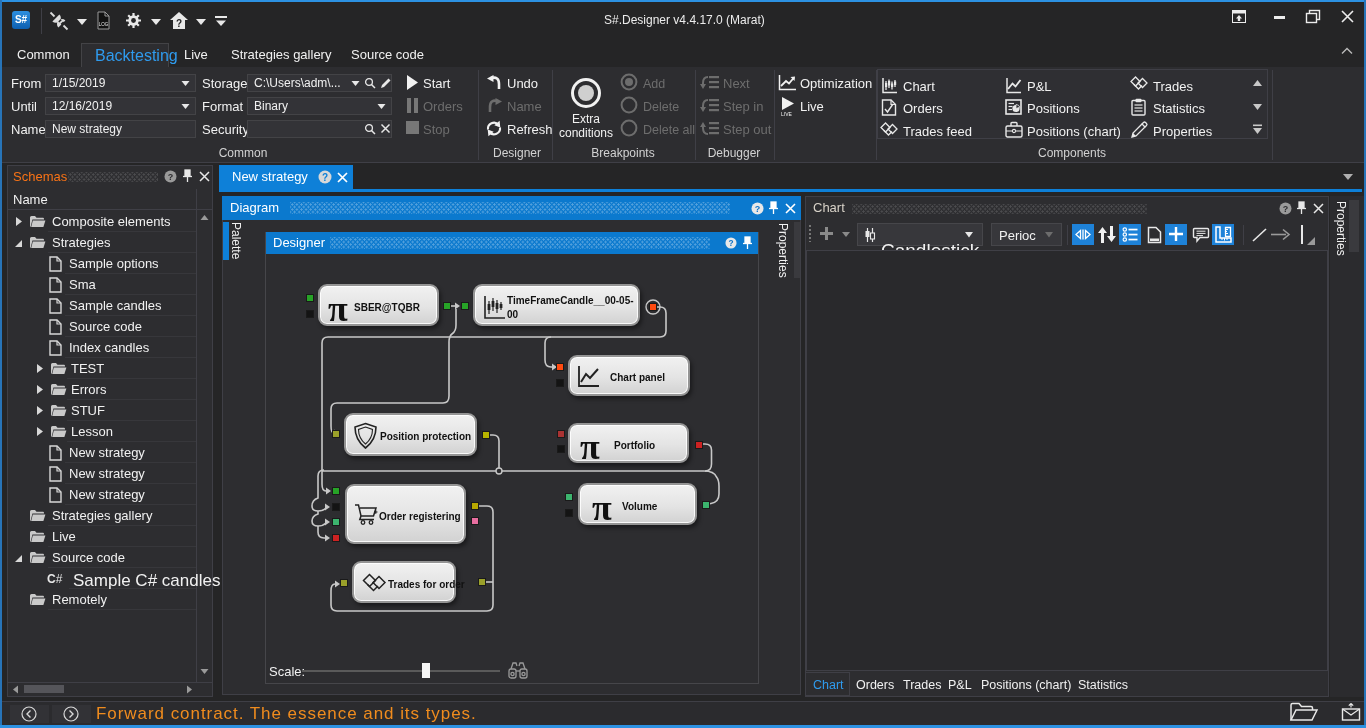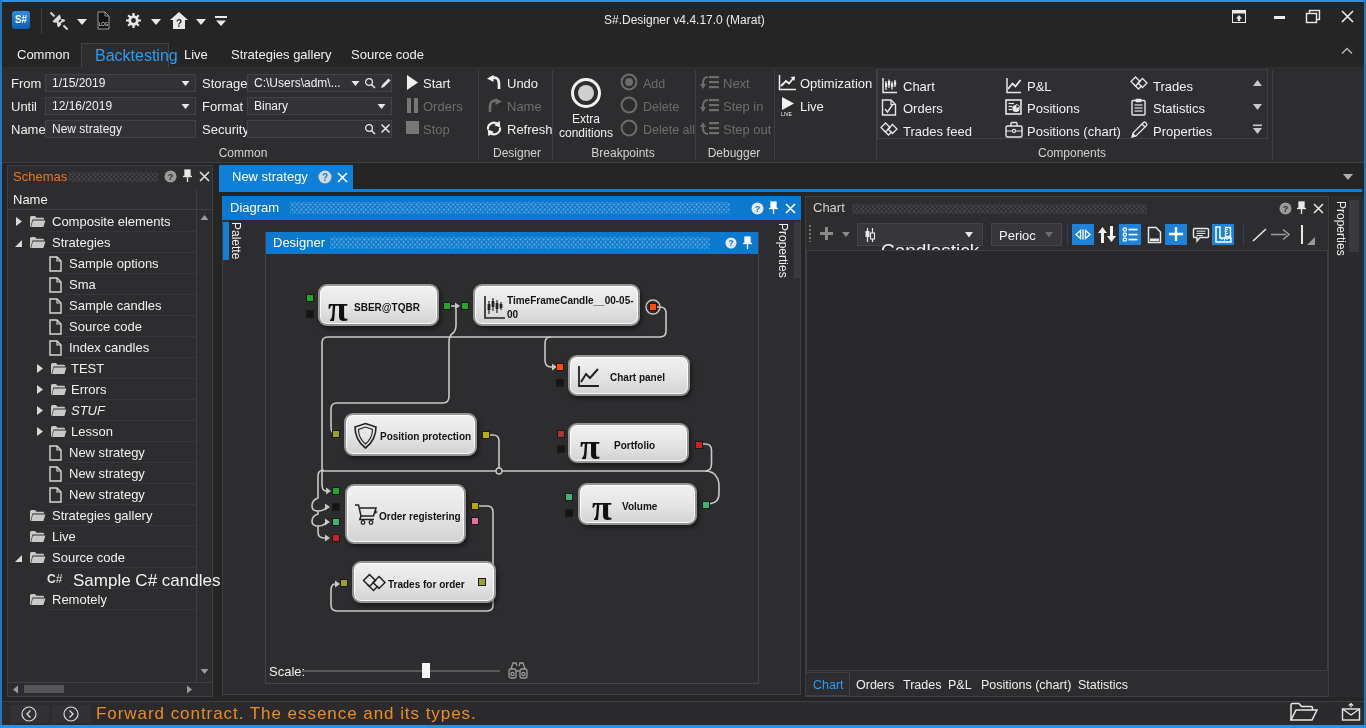--- a/index.html
+++ b/index.html
@@ -433,21 +433,21 @@
   </svg>
 <div class="txt" style="left:71px;top:382px;font-size:13px;">Errors</div>
 <div class="treerow" style="left:67px;width:129px;top:400px;"></div>
 <svg style="left:36px;top:405px;" width="8" height="11" viewBox="0 0 8 11">
     <path d="M1 1 L7 5.5 L1 10 Z" fill="#d8d8d8"></path>
   </svg>
 <svg style="left:50px;top:404px;" width="17" height="13" viewBox="0 0 17 13">
     <path d="M1 2.5 Q1 1 2.5 1 H6 L7.5 2.8 H14 Q15 2.8 15 4 V4.6 H3.4 L1.6 12 Q1 12 1 10.5 Z" fill="#c9c9c9"></path>
     <path d="M3.8 5.6 H16.4 L14.4 12 H2.2 Z" fill="#c9c9c9"></path>
   </svg>
-<div class="txt" style="left:71px;top:403px;font-size:13px;font-style:italic;">STUF</div>
+<div class="txt" style="left:71px;top:403px;font-size:13px;">STUF</div>
 <div class="treerow" style="left:67px;width:129px;top:421px;"></div>
 <svg style="left:36px;top:426px;" width="8" height="11" viewBox="0 0 8 11">
     <path d="M1 1 L7 5.5 L1 10 Z" fill="#d8d8d8"></path>
   </svg>
 <svg style="left:50px;top:425px;" width="17" height="13" viewBox="0 0 17 13">
     <path d="M1 2.5 Q1 1 2.5 1 H6 L7.5 2.8 H14 Q15 2.8 15 4 V4.6 H3.4 L1.6 12 Q1 12 1 10.5 Z" fill="#c9c9c9"></path>
     <path d="M3.8 5.6 H16.4 L14.4 12 H2.2 Z" fill="#c9c9c9"></path>
   </svg>
 <div class="txt" style="left:71px;top:424px;font-size:13px;">Lesson</div>
 <div class="treerow" style="left:65px;width:131px;top:442px;"></div>
@@ -650,21 +650,21 @@
       <circle cx="9" cy="19.5" r="1.8" fill="none" stroke="#222" stroke-width="1.3"></circle>
       <circle cx="17" cy="19.5" r="1.8" fill="none" stroke="#222" stroke-width="1.3"></circle>
       <path d="M20 9 L23.5 9 M21.75 7.2 V10.8" stroke="#222" stroke-width="1.2"></path>
     </svg>
     <div style="position:absolute;left:32px;top:25px;">Order registering</div>
   </div>
 <div class="node" style="left:578px;top:483px;width:119px;height:42px;">
     <div style="position:absolute;left:12px;top:5px;font-family:'Liberation Serif',serif;font-weight:bold;font-size:36px;line-height:1;color:#111;">π</div>
     <div style="position:absolute;left:42px;top:16px;">Volume</div>
   </div>
-<div class="node" style="left:352px;top:561px;width:144px;height:42px;">
+<div class="node" style="left:352px;top:561px;width:104px;height:42px;">
     <svg style="left:8px;top:10px;" width="24" height="20" viewBox="0 0 24 20">
       <g fill="none" stroke="#222" stroke-width="1.5">
         <path d="M7.5 1.5 L1.5 7.5 L7.5 13.5 L13.5 7.5 Z"></path>
         <path d="M15 5.5 L11 9.5 L17 15.5 L23 9.5 L17 3.5 Z"></path>
         <path d="M5.5 11.5 L11.5 17.5 L16 13"></path>
       </g>
     </svg>
     <div style="position:absolute;left:34px;top:16px;">Trades for order</div>
   </div>
 <div class="port" style="left:306px;top:294px;background:#27a327;"></div>

